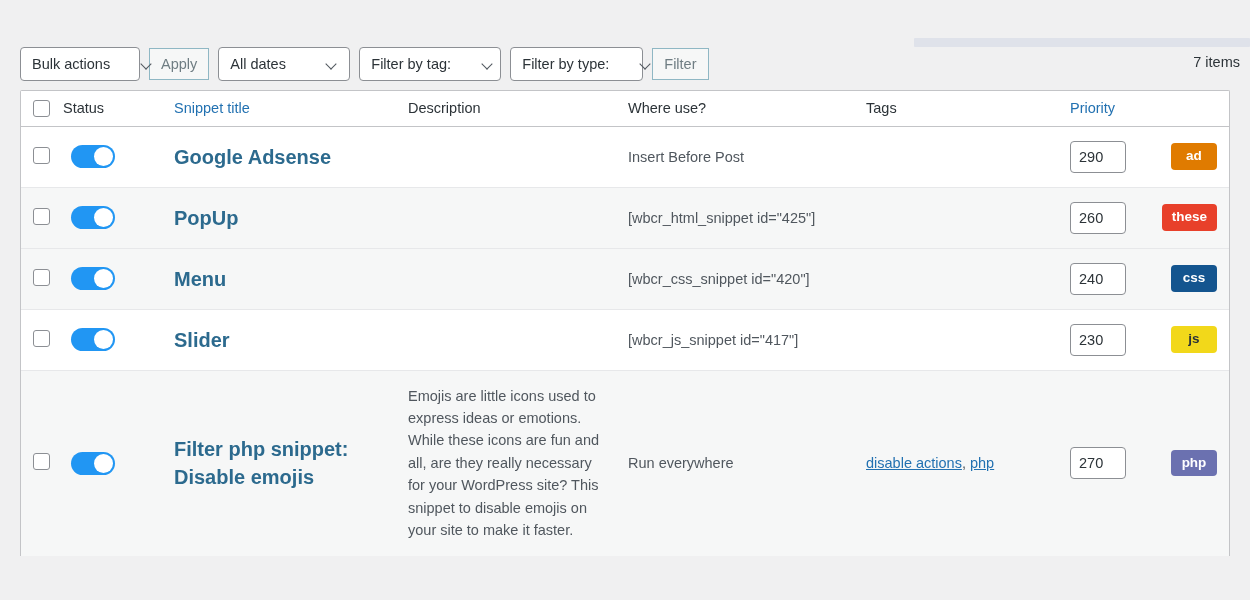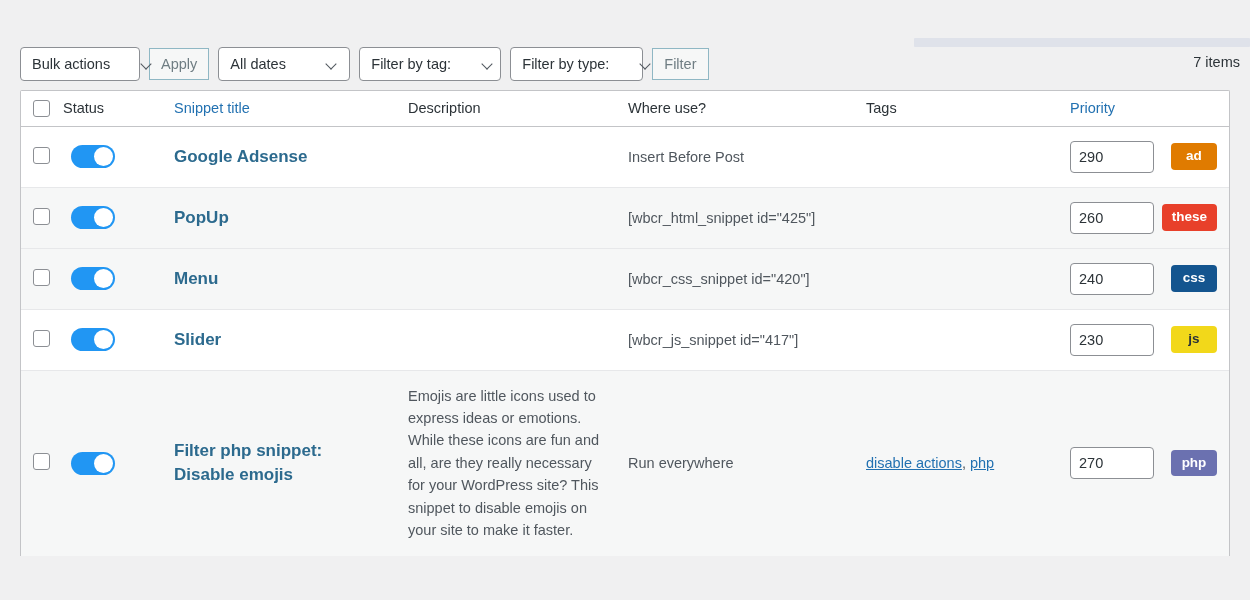--- a/index.html
+++ b/index.html
@@ -166,21 +166,21 @@
     width: 19px; height: 19px;
     border-radius: 50%;
     background: #fff;
   }
   .cell-status { padding-left: 8px; }
 
   
   .snip-title {
     color: #2c6a8e;
     font-weight: bold;
-    font-size: 17px;
+    font-size: 20px;
     text-decoration: none;
     line-height: 1.4;
     display: inline-block;
     cursor: pointer;
   }
   .cell-title { padding-left: 16px; padding-right: 14px; }
 
   .cell-desc {
     padding-left: 10px; padding-right: 18px;
     color: #50575e;
@@ -192,21 +192,21 @@
 
   .tag-link {
     color: #2271b1;
     text-decoration: underline;
     cursor: pointer;
   }
   .tag-sep { color: #50575e; }
 
   
   .prio-input {
-    width: 84px; height: 32px;
+    width: 56px; height: 32px;
     border: 1px solid #8c8f94;
     border-radius: 4px;
     background: #fff;
     font-size: 14.5px;
     color: #2c3338;
     font-family: "Liberation Sans", sans-serif;
     padding: 0 8px;
   }
   .cell-prio { padding-left: 12px; }
 

